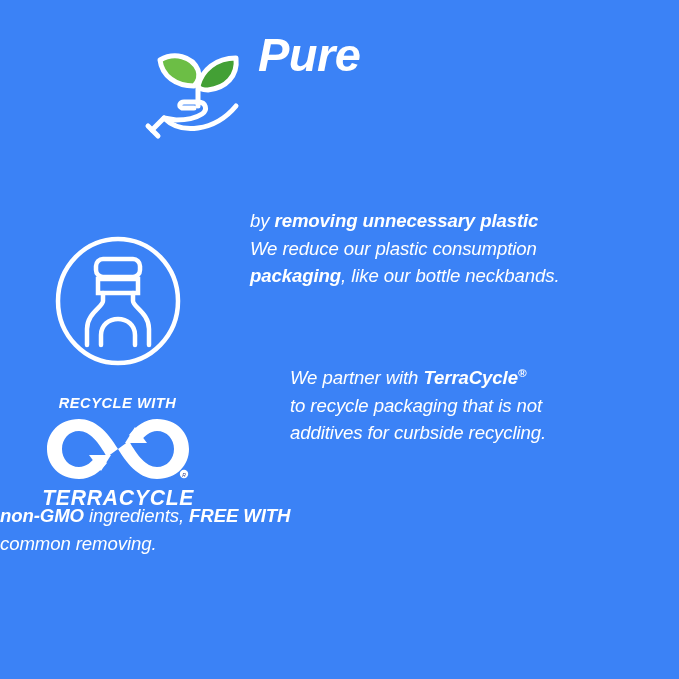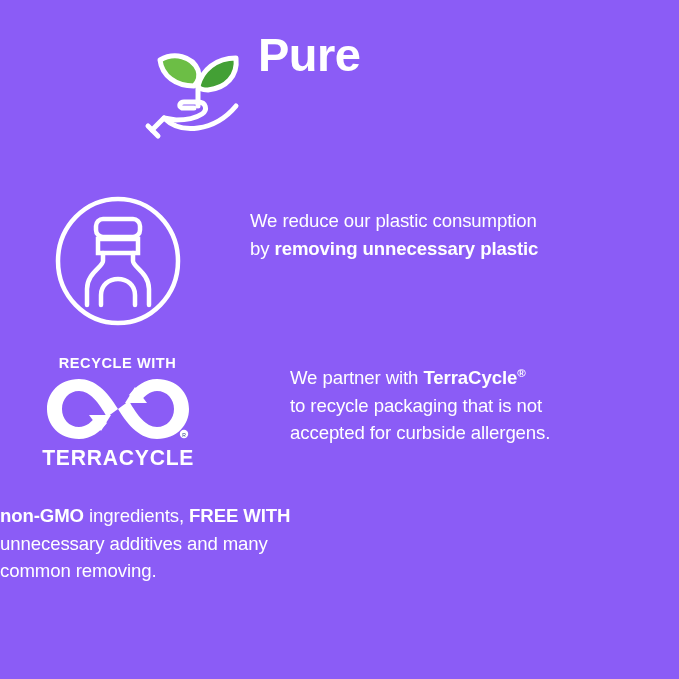--- a/index.html
+++ b/index.html
@@ -69,20 +69,21 @@
 
   .icon-cell {
     width: 250px;
     flex: 0 0 250px;
     display: flex;
     align-items: center;
     justify-content: center;
     height: 100%;
     box-sizing: border-box;
     padding-right: 14px;
+    margin-top: 40px;
   }
   .text-cell {
     flex: 1 1 auto;
     color: #ffffff;
     font-size: 18.6px;
     line-height: 27.5px;
     letter-spacing: -0.1px;
     padding-top: 4px;
   }
   .row-1 .text-cell { padding-top: 14px; }
@@ -120,21 +121,21 @@
     width: 146px;
     height: 68px;
     margin: 3px 0 1px 0;
   }
 
   svg { display: block; overflow: visible; }
 </style>
 </head>
 <body style="background: rgb(42, 59, 137);">
 
-<div class="poster" style="background: #8b5cf6;">
+<div class="poster" style="background: #3b82f6; font-style: italic;">
 
   <div class="header">
 
     <div class="brand-logo">
       <svg viewBox="0 0 108 108" width="108" height="108" aria-hidden="true">
 
         <path d="M48 54 C 30 54, 16 44, 14 28 C 28 20, 46 24, 52 38 C 54 44, 52 50, 48 54 Z" fill="#6cbe45" stroke="#ffffff" stroke-width="5" stroke-linejoin="round"></path>
 
         <path d="M52 54 C 56 38, 70 26, 90 26 C 92 44, 80 56, 62 58 C 56 58, 53 57, 52 54 Z" fill="#43a035" stroke="#ffffff" stroke-width="5" stroke-linejoin="round"></path>
 
@@ -161,22 +162,23 @@
 
         <rect x="45" y="44" width="40" height="14" fill="none" stroke="#ffffff" stroke-width="4.5"></rect>
 
         <path d="M50 58 L 50 66 C 50 72, 34 78, 34 94 L 34 110" fill="none" stroke="#ffffff" stroke-width="4.5" stroke-linecap="round"></path>
         <path d="M80 58 L 80 66 C 80 72, 96 78, 96 94 L 96 110" fill="none" stroke="#ffffff" stroke-width="4.5" stroke-linecap="round"></path>
 
         <path d="M48 110 L 48 100 C 48 90, 56 84, 65 84 C 74 84, 82 90, 82 100 L 82 110" fill="none" stroke="#ffffff" stroke-width="4.5" stroke-linecap="round"></path>
       </svg>
     </div>
     <div class="text-cell">
+      <span class="ln"><span>by </span><b>removing unnecessary plastic</b></span>
       <span class="ln"><span>We reduce our plastic consumption</span></span>
-      <span class="ln"><span>by </span><b>removing unnecessary plastic</b></span>
+      <span class="ln"><b>packaging</b><span>, like our bottle neckbands.</span></span>
     </div>
   </div>
 
   <div class="row row-2">
     <div class="icon-cell">
       <div class="tc-lockup">
         <div class="tc-top">RECYCLE WITH</div>
         <svg class="tc-mark" viewBox="0 0 146 68" aria-hidden="true">
 
           <path d="M73 34
@@ -207,25 +209,24 @@
 
           <circle cx="139" cy="59" r="4.2" fill="#ffffff"></circle>
           <text x="139" y="61.6" font-family="Liberation Sans, sans-serif" font-size="5" fill="#2a3b89" text-anchor="middle">R</text>
         </svg>
         <div class="tc-bottom">TERRACYCLE</div>
       </div>
     </div>
     <div class="text-cell">
       <span class="ln"><span>We partner with </span><b>TerraCycle</b><b style="font-size:0.62em;vertical-align:super;">®</b></span>
       <span class="ln"><span>to recycle packaging that is not</span></span>
-      <span class="ln"><span>accepted for curbside allergens.</span></span>
+      <span class="ln"><span>additives for curbside recycling.</span></span>
     </div>
   </div>
 
   <div class="row row-3">
     <div class="text-cell">
       <span class="ln"><b>non-GMO</b><span> ingredients, </span><b>FREE WITH</b></span>
-      <span class="ln"><span>unnecessary additives and many</span></span>
       <span class="ln"><span>common removing.</span></span>
     </div>
   </div>
 
 </div>
 
 </body></html>

